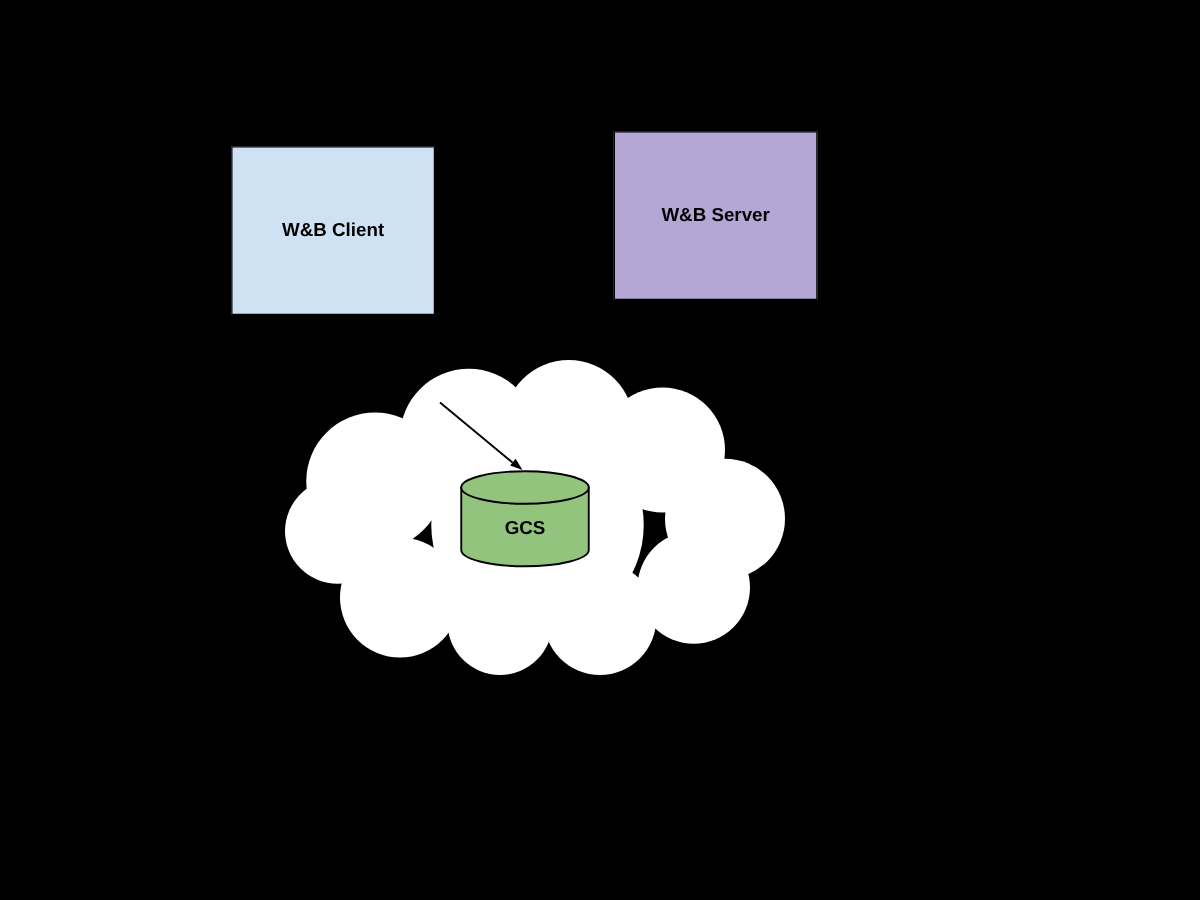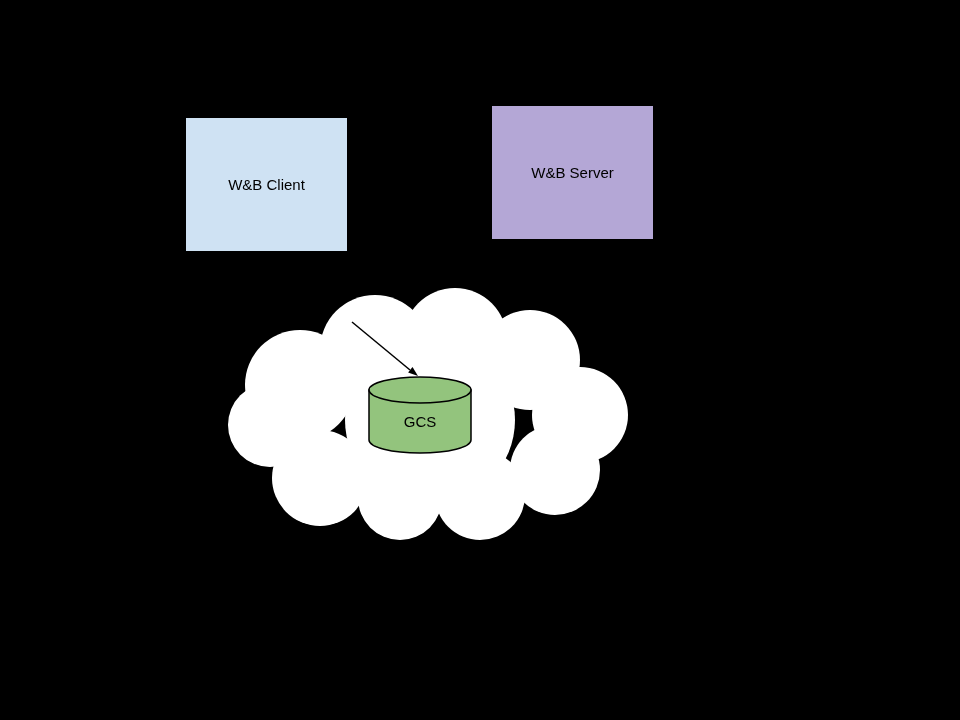--- a/index.html
+++ b/index.html
@@ -7,20 +7,21 @@
     padding: 0;
     background: #000000;
   }
   .stage {
     position: relative;
     width: 960px;
     height: 720px;
     background: #000000;
     overflow: hidden;
     font-family: "Liberation Sans", sans-serif;
+    font-weight: bold;
   }
   .box {
     position: absolute;
     width: 163px;
     height: 135px;
     border: 1px solid #000000;
     display: flex;
     align-items: center;
     justify-content: center;
     box-sizing: border-box;

